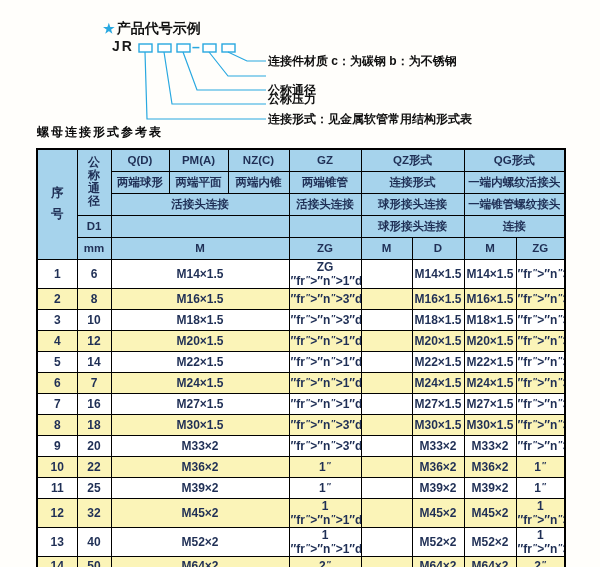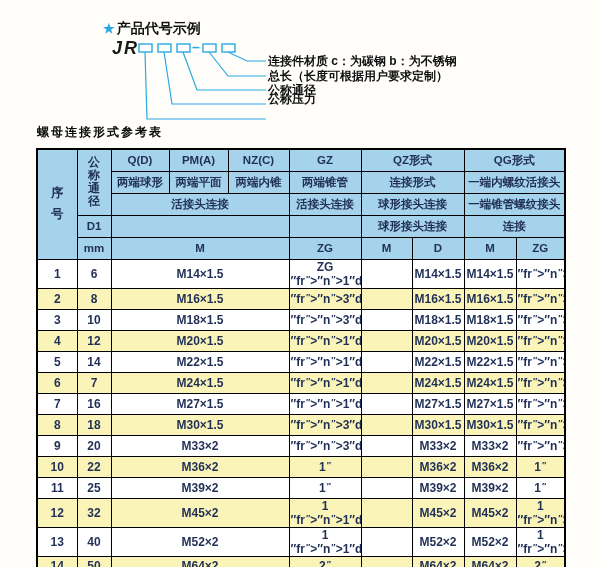--- a/index.html
+++ b/index.html
@@ -22,21 +22,21 @@
 
   
   .diagram-svg{position:absolute;left:0;top:0;}
   .diagram-title{
     position:absolute;left:103px;top:20px;
     font-size:14px;font-weight:bold;color:#111;white-space:nowrap;
   }
   .diagram-title .star{color:var(--accent);margin-right:2px;font-size:13px;}
   .code-prefix{
     position:absolute;left:112px;top:38px;
-    font-size:18px;font-weight:bold;letter-spacing:2px;color:#1a1a1a;font-style:italic;
+    font-size:14px;font-weight:bold;letter-spacing:2px;color:#1a1a1a;
   }
   .code-dash{
     position:absolute;left:192px;top:39px;
     font-size:14px;font-weight:bold;color:var(--accent);
   }
   .diag-label{
     position:absolute;left:268px;
     font-size:12px;font-weight:bold;color:#111;white-space:nowrap;text-align:right;
   }
 
@@ -99,23 +99,23 @@
     </g>
   </svg>
 
   <div class="diagram-title">
     <span class="star">★</span><span>产品代号示例</span>
   </div>
   <div class="code-prefix">JR</div>
   <div class="code-dash">–</div>
 
   <div class="diag-label" style="top:53px">连接件材质  c：为碳钢  b：为不锈钢</div>
-  <div class="diag-label" style="top:68px">总长（长度可根据用户要求定制）</div>
   <div class="diag-label" style="top:82px">公称通径</div>
   <div class="diag-label" style="top:91px">公称压力</div>
+  <div class="diag-label" style="top:111px">连接形式：见金属软管常用结构形式表</div>
 
   <div class="table-title">螺母连接形式参考表</div>
 
   <table class="ref">
     <colgroup>
       <col style="width:40px">
         <col style="width:34px">
         <col style="width:58px">
         <col style="width:59px">
       <col style="width:61px">

